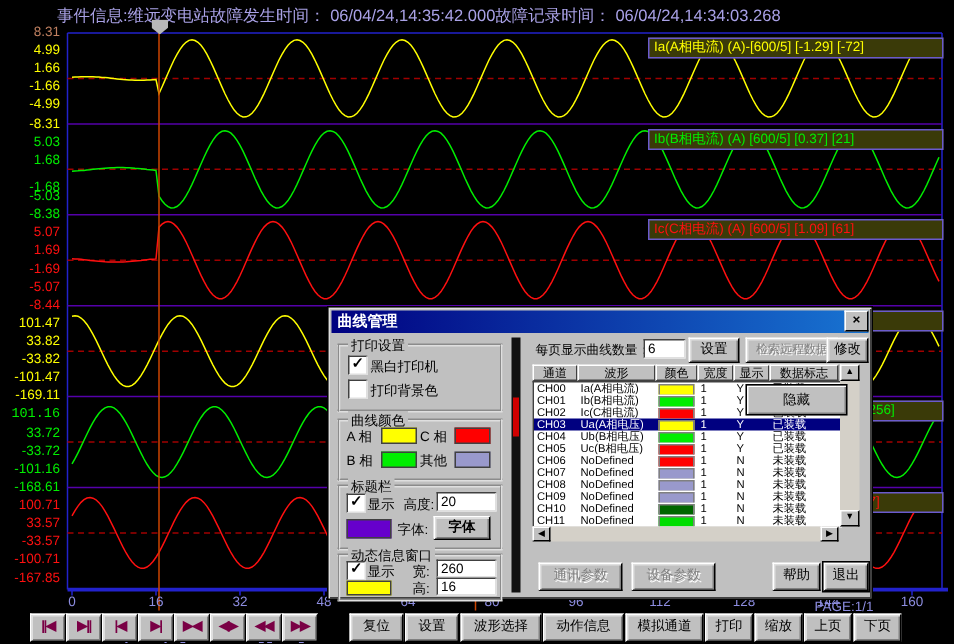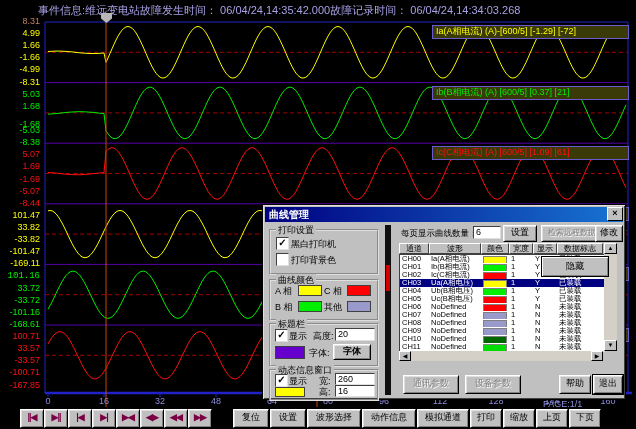--- a/index.html
+++ b/index.html
@@ -11,21 +11,21 @@
   .ylab{position:absolute;width:40px;text-align:right;font-size:9px;line-height:9px;z-index:2;}
   .xlab{position:absolute;width:28px;text-align:center;font-size:9px;color:#8d8de0;z-index:2;}
   .chbox{position:absolute;left:432px;width:195px;height:12px;background:#3a3a08;
          border:1px solid #6a5acd;font-size:9px;line-height:11px;white-space:nowrap;
          overflow:hidden;z-index:2;}
   #time-status{position:absolute;left:48px;top:410px;font-size:16px;color:#8d8de0;z-index:2;}
   #page-label{position:absolute;left:543px;top:399px;font-size:9px;color:#8d8de0;z-index:2;}
   
   #dlg{position:absolute;left:218px;top:204px;width:362px;height:194px;background:#c0c0c0;
        border:1px solid #000;box-shadow:inset 1px 1px 0 #dfdfdf,inset -1px -1px 0 #404040;
-       z-index:5;font-size:9px;color:#000;margin-left:44px;}
+       z-index:5;font-size:9px;color:#000;}
   #dlg-title{position:absolute;left:2px;top:2px;right:2px;height:15px;
        background:linear-gradient(to right,#000080,#1874d2);color:#fff;font-weight:bold;
        font-size:10px;line-height:15px;padding-left:4px;}
   #dlg-close{position:absolute;right:2px;top:2px;width:14px;height:12px;background:#c0c0c0;
        border:1px solid;border-color:#fff #000 #000 #fff;font-size:9px;line-height:10px;
        text-align:center;font-weight:bold;}
   .grp{position:absolute;border:2px groove #dfdfdf;}
   .grp>.t{position:absolute;top:-7px;left:5px;background:#c0c0c0;padding:0 2px;font-size:9px;white-space:nowrap;}
   .cb{position:absolute;width:11px;height:11px;background:#fff;border:1px solid;
       border-color:#404040 #dfdfdf #dfdfdf #404040;font-size:10px;line-height:9px;

